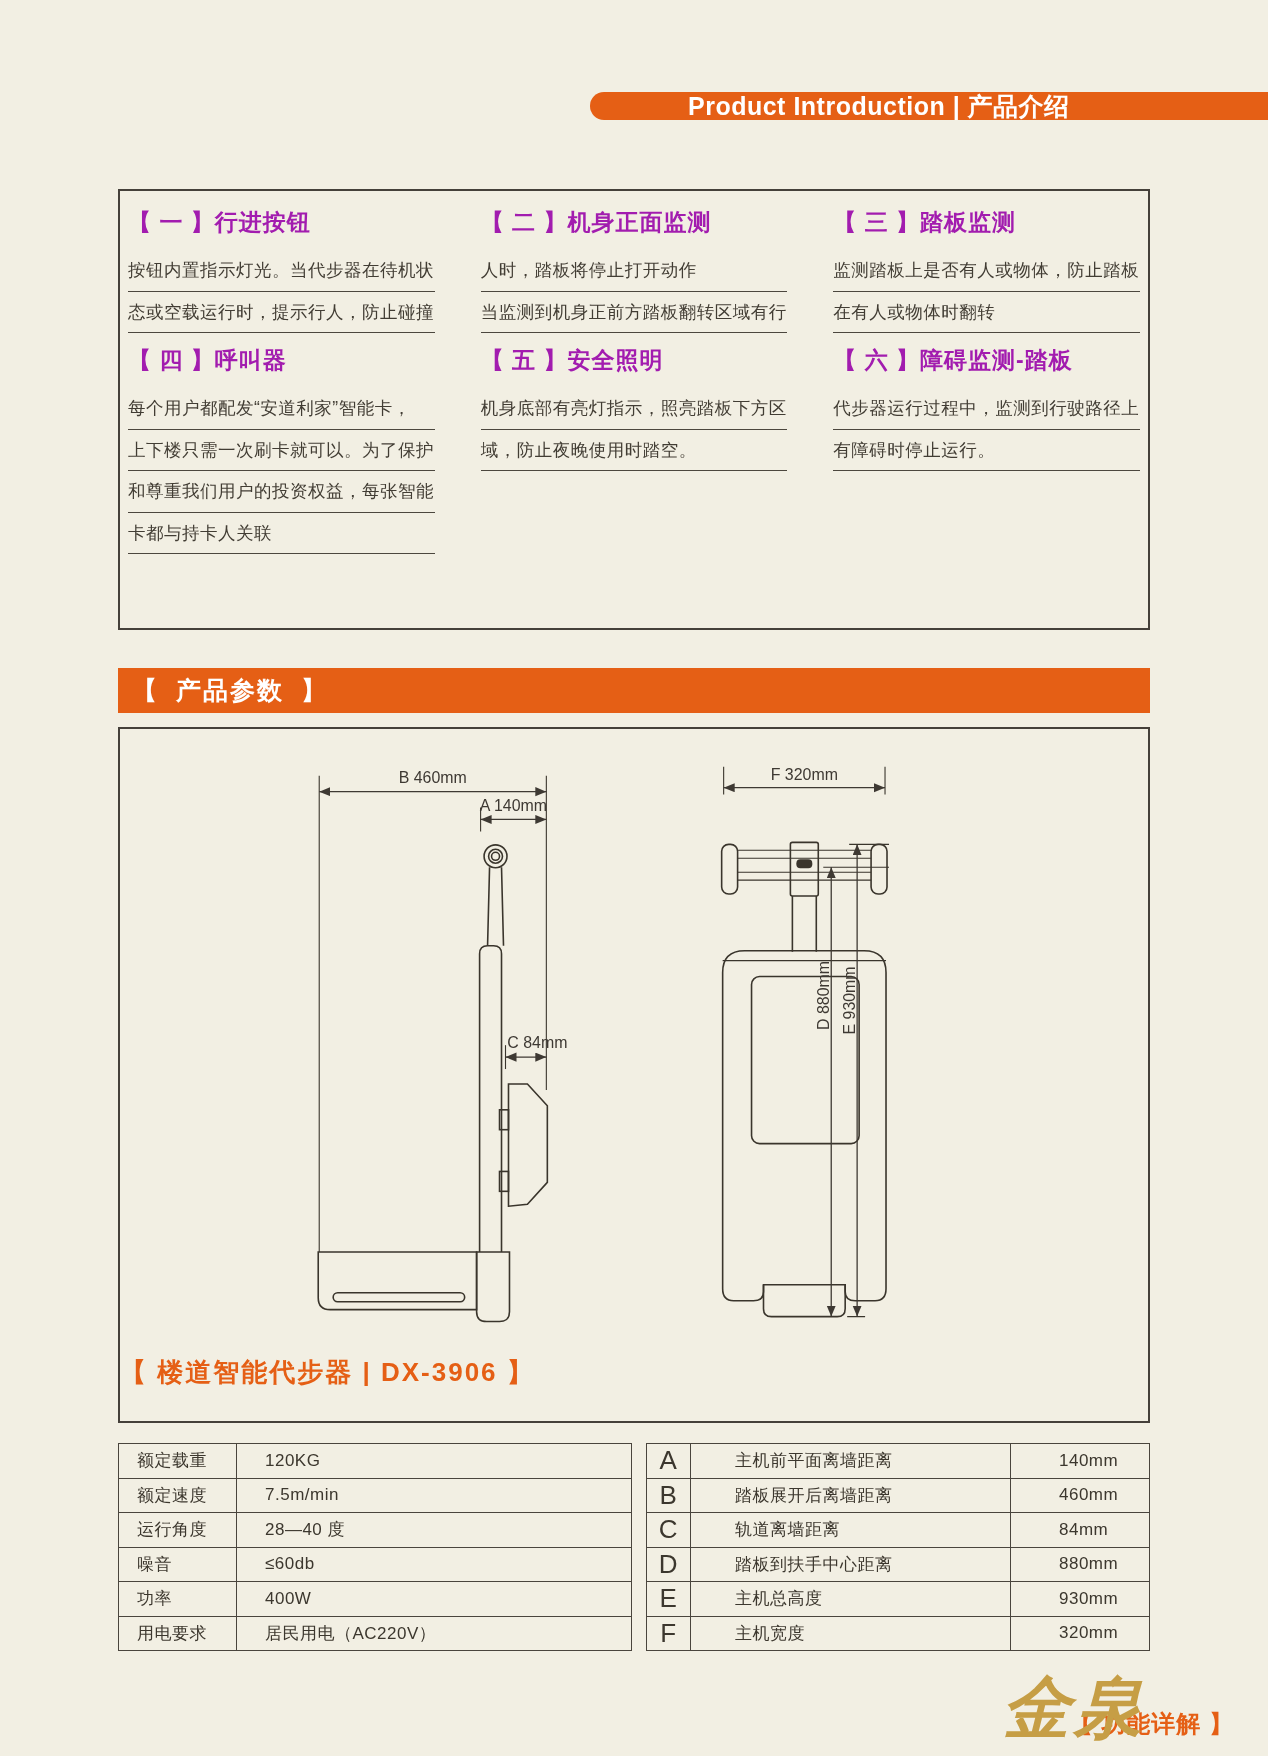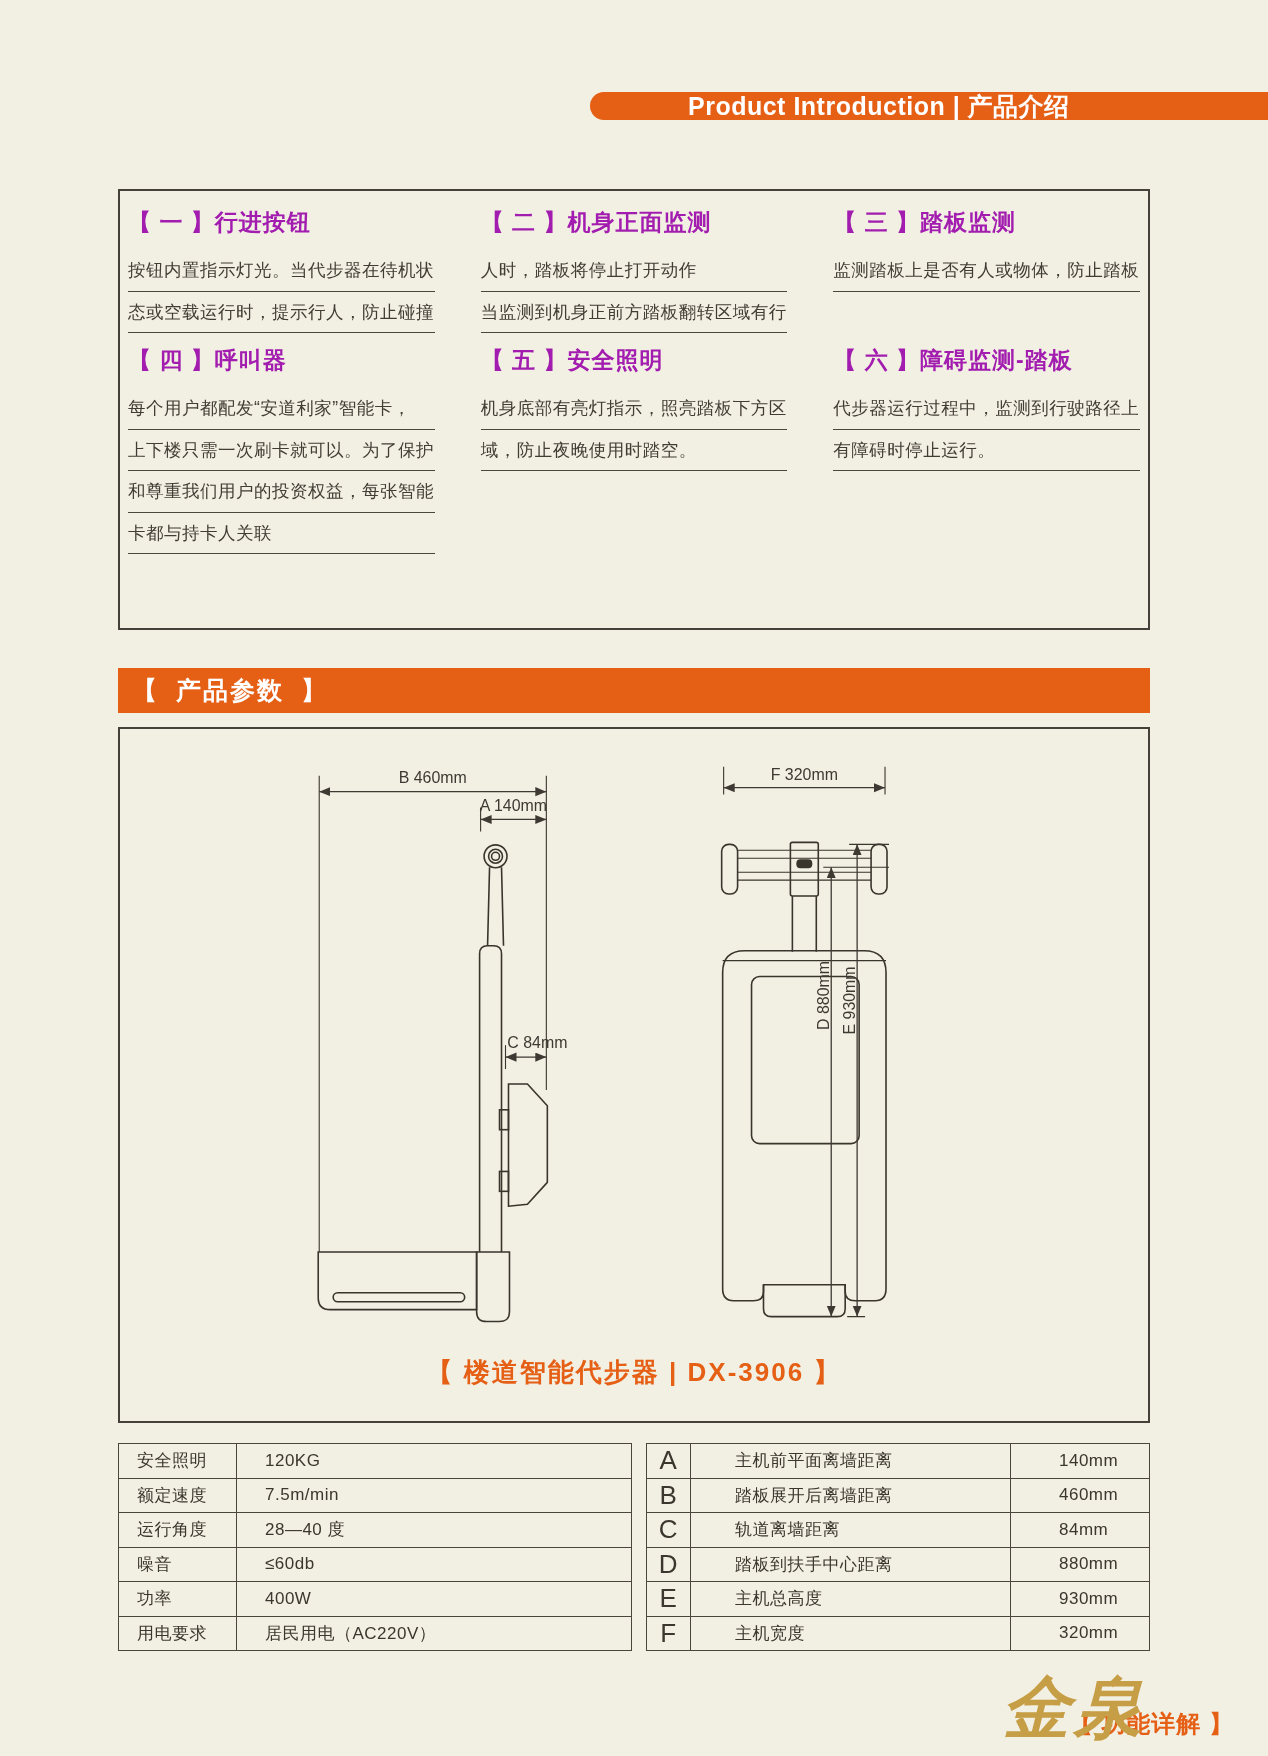--- a/index.html
+++ b/index.html
@@ -21,21 +21,21 @@
   .func-link{right:34px;bottom:16px;color:#e55f15;font-size:24px;font-weight:bold;letter-spacing:1px;margin-left:26px;}
 
   
   .params-bar{left:118px;top:668px;width:1032px;height:45px;background:#e55f15;display:flex;align-items:center;
     box-sizing:border-box;padding-left:14px;}
   .params-bar .t{color:#fff;font-size:25px;font-weight:bold;letter-spacing:2px;font-family:Liberation Mono, monospace;}
 
   
   .diagram-box{left:118px;top:727px;width:1032px;height:696px;border:2px solid #45403a;box-sizing:border-box;}
   .diagram-box svg{position:absolute;left:0;top:0;width:100%;height:100%;}
-  .diagram-caption{left:0;top:626px;width:100%;text-align:center;color:#e55f15;font-size:26px;font-weight:bold;letter-spacing:2px;}
+  .diagram-caption{left:0;top:626px;width:100%;color:#e55f15;font-size:26px;font-weight:bold;letter-spacing:2px;}
 
   
   .tbl{border-right:1px solid #4a453d;border-bottom:1px solid #4a453d;box-sizing:border-box;display:grid;}
   .tbl .cell{border-left:1px solid #4a453d;border-top:1px solid #4a453d;display:flex;align-items:center;
     font-size:17px;letter-spacing:.5px;color:#3c372e;box-sizing:border-box;}
   .spec-table{left:118px;top:1443px;width:514px;height:208px;grid-template-columns:118px 1fr;grid-auto-rows:1fr;}
   .spec-table .lab{padding-left:18px;}
   .spec-table .val{padding-left:28px;}
   .dim-table{left:646px;top:1443px;width:504px;height:208px;grid-template-columns:44px 320px 1fr;grid-auto-rows:1fr;}
   .dim-table .key{justify-content:center;font-size:26px;font-weight:400;}
@@ -72,20 +72,21 @@
       <div class="feat-lines">
         <div class="feat-line">人时，踏板将停止打开动作</div>
         <div class="feat-line">当监测到机身正前方踏板翻转区域有行</div>
       </div>
     </div>
 
     <div class="feat">
       <div class="feat-title">【 三 】踏板监测</div>
       <div class="feat-lines">
         <div class="feat-line">监测踏板上是否有人或物体，防止踏板</div>
+        <div class="feat-line">在有人或物体时翻转</div>
       </div>
     </div>
 
     <div class="feat">
       <div class="feat-title">【 四 】呼叫器</div>
       <div class="feat-lines">
         <div class="feat-line">每个用户都配发“安道利家”智能卡，</div>
         <div class="feat-line">上下楼只需一次刷卡就可以。为了保护</div>
         <div class="feat-line">和尊重我们用户的投资权益，每张智能</div>
         <div class="feat-line">卡都与持卡人关联</div>
@@ -179,21 +180,21 @@
       <line class="dln" x1="858" y1="843" x2="858" y2="1318" marker-start="url(#ah)" marker-end="url(#ah)"></line>
       <text x="830" y="995" text-anchor="middle" transform="rotate(-90 830 995)">D 880mm</text>
       <text x="856" y="1000" text-anchor="middle" transform="rotate(-90 856 1000)">E 930mm</text>
     </g>
   </svg>
   <div class="abs diagram-caption">【 楼道智能代步器 | DX-3906 】</div>
 </div>
 
 <div class="abs tbl spec-table">
 
-    <div class="cell lab">安全照明</div>
+    <div class="cell lab">额定载重</div>
     <div class="cell val">120KG</div>
 
     <div class="cell lab">额定速度</div>
     <div class="cell val">7.5m/min</div>
 
     <div class="cell lab">运行角度</div>
     <div class="cell val">28—40 度</div>
 
     <div class="cell lab">噪音</div>
     <div class="cell val">≤60db</div>

